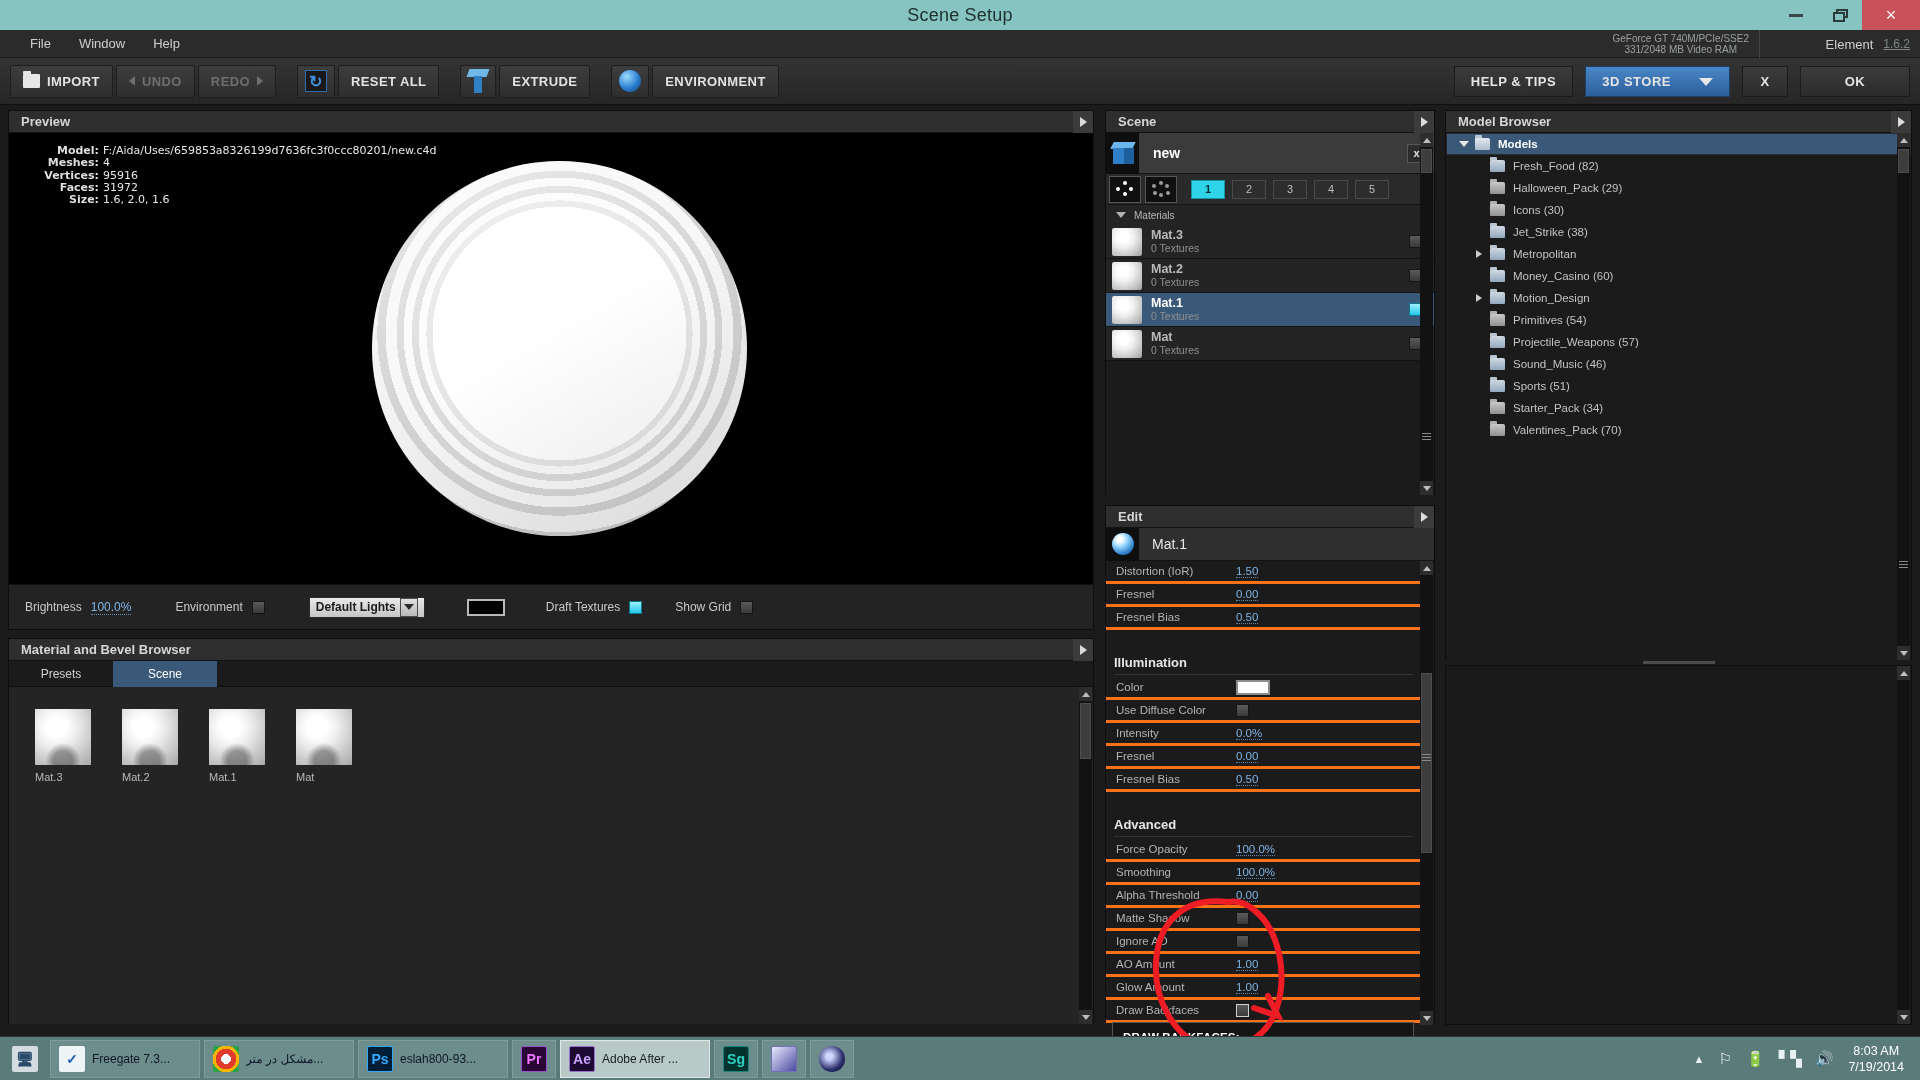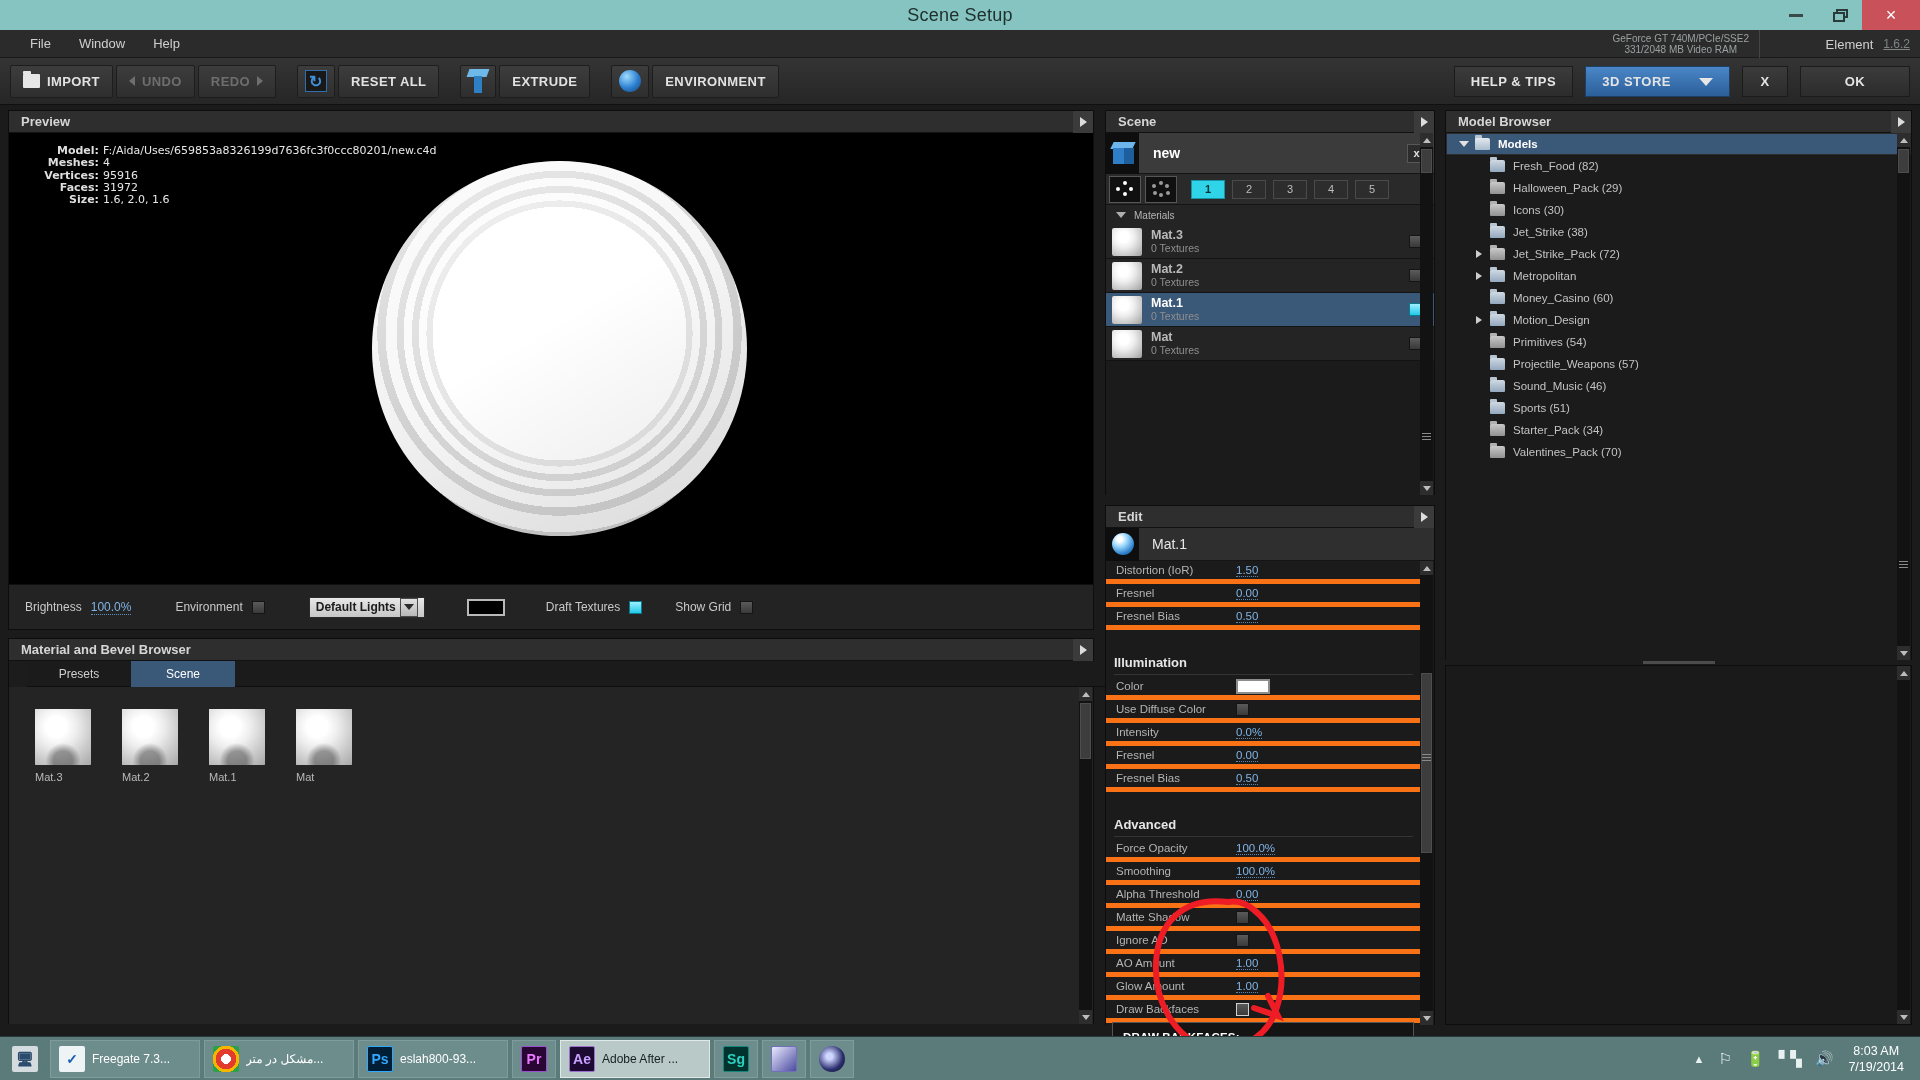--- a/index.html
+++ b/index.html
@@ -129,21 +129,21 @@
     height:21px; min-width:108px; background:linear-gradient(#e8e8e8,#c6c6c6); border:1px solid #2a2a2a;
     display:flex; align-items:center; color:#1c1c1c; font-size:12px; font-weight:bold; padding:0 6px;
   }
   .sel .cap{ flex:1; text-align:center; }
   .sel .dd{ width:18px; height:19px; margin-left:4px; background:linear-gradient(#e0e0e0,#b8b8b8); border:1px solid #4a4a4a;
             display:flex; align-items:center; justify-content:center; }
   .sel .dd i{ width:0;height:0;border-left:5px solid transparent;border-right:5px solid transparent;border-top:6px solid #2b2b2b;}
   .swatch{ width:38px; height:17px; background:#000; border:2px solid #b9b9b9; }
   
   #mbb{ left:8px; top:638px; width:1086px; height:386px; }
-  #mbb-tabs{ position:absolute; left:18px; top:22px; width:100%; height:26px; background:#1b1b1b; display:flex; border-bottom:1px solid #0e0e0e;}
+  #mbb-tabs{ position:absolute; left:0; top:22px; width:100%; height:26px; background:#1b1b1b; display:flex; border-bottom:1px solid #0e0e0e;}
   .mtab{ width:104px; height:26px; display:flex; align-items:center; justify-content:center;
          color:#cfcfcf; font-size:12px; }
   .mtab.active{ background:#3a5878; color:#fff; }
   #mbb-body{ position:absolute; left:0; top:48px; width:100%; height:337px; background:#242424; }
   .mgrid{ display:flex; padding:22px 0 0 26px; gap:31px; }
   .mcell{ width:56px; }
   .mthumb{ width:56px; height:56px;
     background:radial-gradient(circle at 36% 30%, #ffffff 0 18%, #f2f2f2 34%, #cfcfcf 62%, #8e8e8e 100%), #777; }
   .mthumb .ball{ width:100%; height:100%;
     background:radial-gradient(circle at 50% 92%, rgba(0,0,0,.35) 0 16%, rgba(0,0,0,0) 30%),
@@ -190,21 +190,21 @@
   .matrow.selected .sq{ background:linear-gradient(#9ef0ff,#22c8e8); border-color:#0b7a90;}
   
   #edit{ left:1105px; top:505px; width:330px; height:520px; }
   #edit-body{ position:absolute; left:0; top:22px; width:100%; height:497px; background:#1b1b1b; overflow:hidden;}
   #edit-obj{ height:33px; background:#2f2f2f; display:flex; align-items:center; border-bottom:1px solid #141414;}
   .sphere-ico{ width:33px; height:33px; background:#0e0e0e; display:flex; align-items:center; justify-content:center;}
   .sphere{ width:22px; height:22px; border-radius:50%;
            background:radial-gradient(circle at 35% 28%, #ffffff 0 12%, #9bd8ff 35%, #2d7fc9 70%, #124a82 100%);}
   #edit-obj .nm{ margin-left:13px; color:#e7e7e7; font-size:14px; }
   .prows{ position:absolute; left:0; top:33px; width:315px; }
-  .prow{ height:23px; display:flex; align-items:center; border-bottom:5px solid #f97316; padding-left:10px;}
+  .prow{ height:23px; display:flex; align-items:center; border-bottom:3px solid #f97316; padding-left:10px;}
   .prow .pk{ width:120px; color:#b4b4b4; font-size:11.5px;}
   .prow .pv{ color:#7fb4e6; font-size:11.5px; border-bottom:1px dotted #5a86b2;}
   .sect{ height:30px; display:flex; align-items:flex-end; padding:0 0 4px 8px; color:#e6e6e6; font-size:13px; font-weight:bold;}
   .sect-line{ height:1px; background:#343434; margin:0 8px 2px 8px; }
   .spacer{ height:14px; }
   .colorchip{ width:34px; height:15px; background:#fff; border:2px solid #8d8d8d;}
   
   #tooltip{
     position:absolute; left:1112px; top:1022px; width:302px; height:53px;
     background:#141414; border:1px solid #555; padding:8px 10px;
@@ -228,21 +228,21 @@
   #mb-split{ position:absolute; left:1445px; top:658px; width:467px; height:8px; display:flex; align-items:center; justify-content:center;}
   #mb-split .grip{ width:72px; height:3px; background:#4c4c4c;}
   
   #annot{ position:absolute; left:1150px; top:890px; width:200px; height:160px; pointer-events:none; }
   
   #taskbar{ position:absolute; left:0; bottom:0; width:1920px; height:44px; background:#5b7b7b;
             display:flex; align-items:center; border-top:1px solid #2a3a3a;}
   .tk{ height:38px; display:flex; align-items:center; gap:7px; padding:0 8px; margin-left:4px;}
   .tk.btn{ background:#6d8c8c; border:1px solid #7f9c9c; min-width:150px;}
   .tk.btn.active{ background:#b8c9c8; border:1px solid #dfe9e8;}
-  .tk .tklabel{ color:#ffffff; font-size:12px; white-space:nowrap; overflow:hidden; text-overflow:ellipsis; max-width:108px;}
+  .tk .tklabel{ color:#0f172a; font-size:12px; white-space:nowrap; overflow:hidden; text-overflow:ellipsis; max-width:108px;}
   .tk.btn.active .tklabel{ color:#13211f; }
   .appico{ width:26px; height:26px; display:flex; align-items:center; justify-content:center;
            font-size:14px; font-weight:bold; border-radius:2px;}
   #tray{ margin-left:auto; display:flex; align-items:center; gap:14px; padding-right:16px; color:#fff;}
   #clock{ text-align:center; color:#fff; font-size:12.5px; line-height:16px;}
   .tray-ico{ color:#e9f2f2; font-size:15px; }
 </style>
 </head>
 <body>
 
@@ -673,27 +673,20 @@
         </div>
         <div class="mbrow">
           <span class="ind" style="margin-left: 22px;"></span>
           <span class="fold"></span>
           <span>Jet_Strike (38)</span>
         </div>
         <div class="mbrow">
           <span class="ind" style="margin-left: 22px;">
             <i class="tri-sm-r"></i>
           </span>
-          <span class="fold gray"></span>
-          <span>Jet_Strike_Pack (72)</span>
-        </div>
-        <div class="mbrow">
-          <span class="ind" style="margin-left: 22px;">
-            <i class="tri-sm-r"></i>
-          </span>
           <span class="fold"></span>
           <span>Metropolitan</span>
         </div>
         <div class="mbrow">
           <span class="ind" style="margin-left: 22px;"></span>
           <span class="fold"></span>
           <span>Money_Casino (60)</span>
         </div>
         <div class="mbrow">
           <span class="ind" style="margin-left: 22px;">

